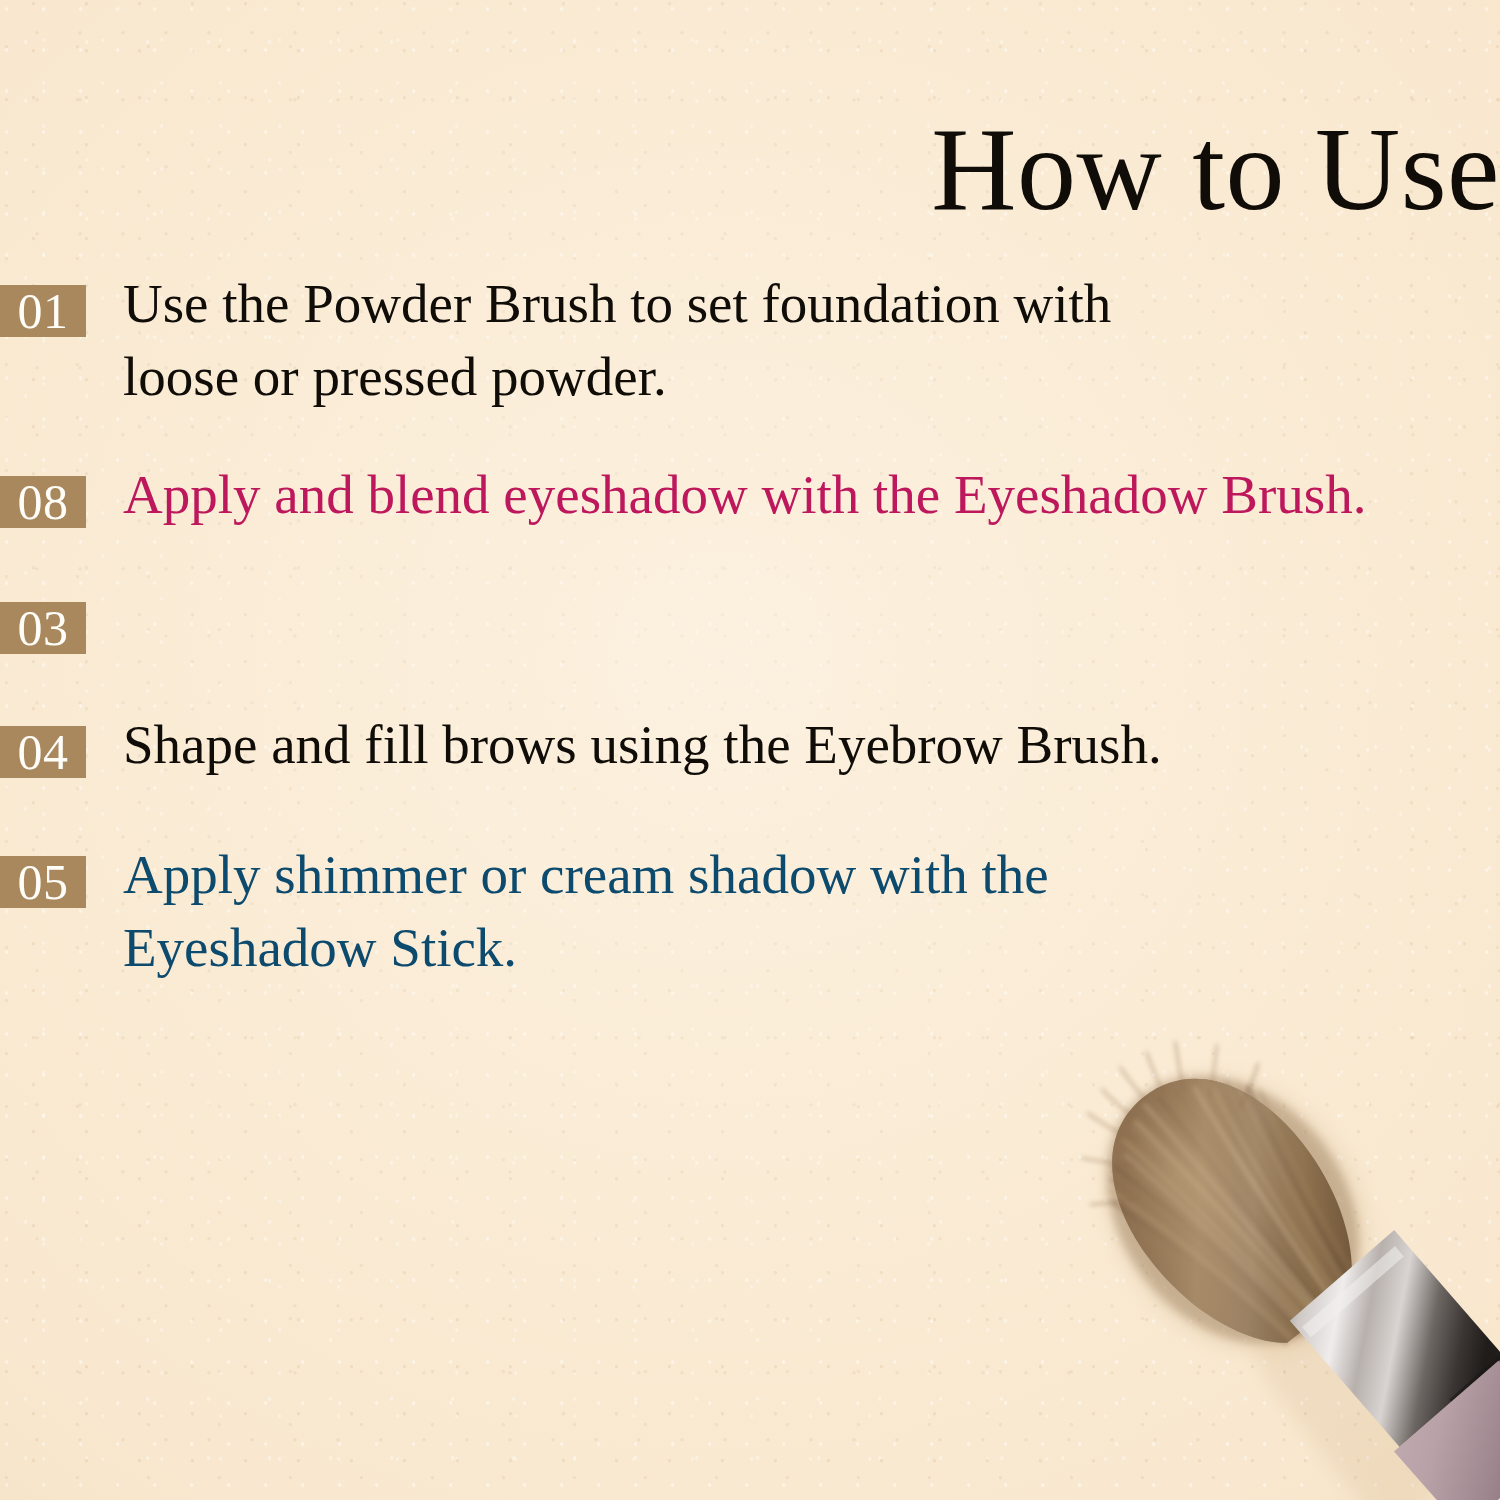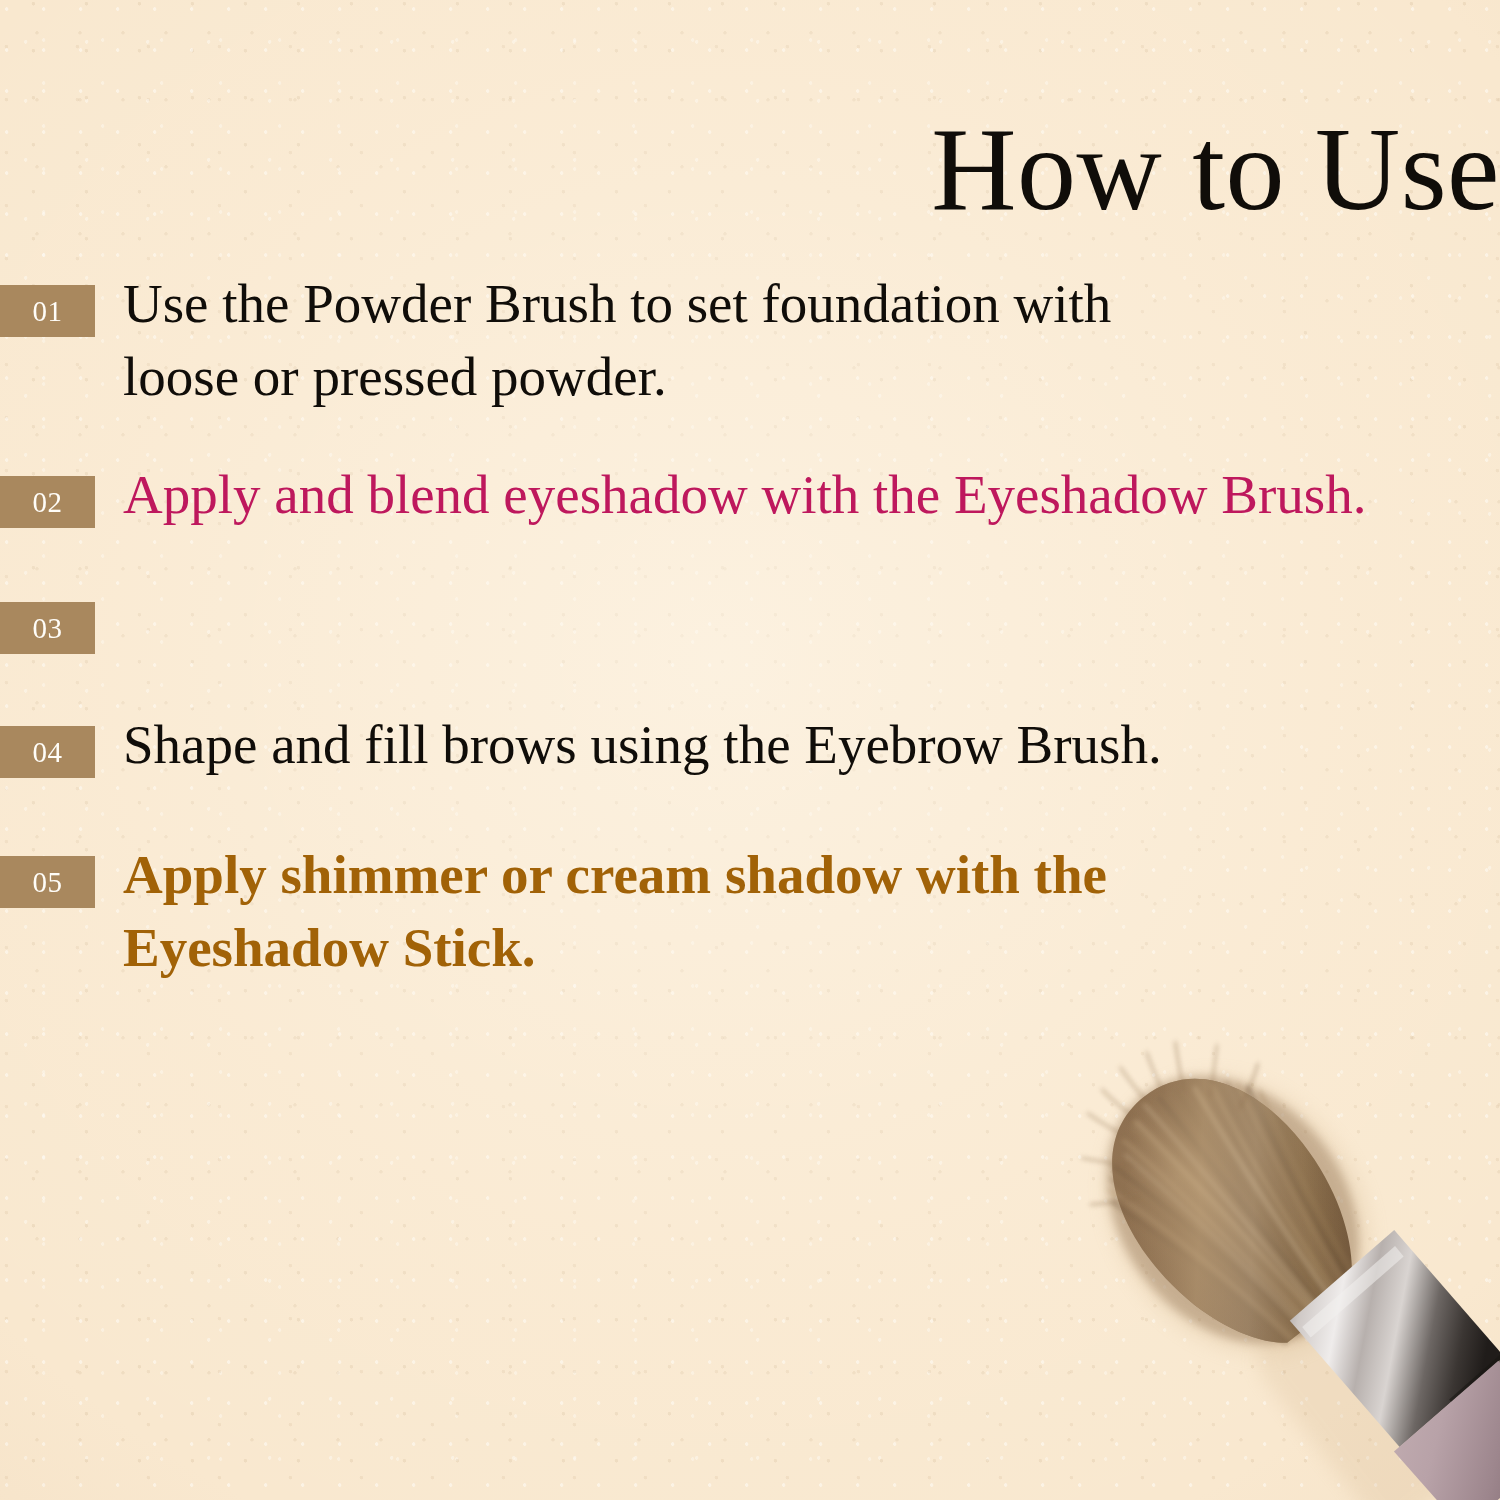--- a/index.html
+++ b/index.html
@@ -75,25 +75,25 @@
   .step {
     position: relative;
     min-height: 78px;
     margin-bottom: 30px;
   }
 
   .step-badge {
     position: absolute;
     left: 0;
     top: 17px;
-    width: 95px;
+    width: 86px;
     height: 52px;
     background-color: #a9885e;
     color: #fffdf8;
-    font-size: 29px;
+    font-size: 50px;
     line-height: 52px;
     text-align: center;
     letter-spacing: .5px;
   }
 
   .step-text {
     margin-left: 123px;
     padding-right: 40px;
     font-size: 55px;
     line-height: 1.32;
@@ -135,36 +135,36 @@
   <h1 class="page-title" style="color: rgb(16, 13, 9);">How to Use</h1>
 
   <div class="steps">
 
     <div class="step step-1">
       <div class="step-badge" style="background-color: rgb(169, 136, 94); color: rgb(255, 253, 248);">01</div>
       <div class="step-text" style="color: rgb(16, 13, 9);">Use the Powder Brush to set foundation with loose or pressed powder.</div>
     </div>
 
     <div class="step step-2">
-      <div class="step-badge" style="background-color: rgb(169, 136, 94); color: rgb(255, 253, 248);">02</div>
+      <div class="step-badge" style="background-color: rgb(169, 136, 94); color: rgb(255, 253, 248);">08</div>
       <div class="step-text" style="color: #be185d;">Apply and blend eyeshadow with the Eyeshadow Brush.</div>
     </div>
 
     <div class="step step-3">
       <div class="step-badge" style="background-color: rgb(169, 136, 94); color: rgb(255, 253, 248);">03</div>
     </div>
 
     <div class="step step-4">
       <div class="step-badge" style="background-color: rgb(169, 136, 94); color: rgb(255, 253, 248);">04</div>
       <div class="step-text" style="color: rgb(16, 13, 9);">Shape and fill brows using the Eyebrow Brush.</div>
     </div>
 
     <div class="step step-5">
       <div class="step-badge" style="background-color: rgb(169, 136, 94); color: rgb(255, 253, 248); text-align: center;">05</div>
-      <div class="step-text" style="color: #a16207; font-weight: bold;">Apply shimmer or cream shadow with the Eyeshadow Stick.</div>
+      <div class="step-text" style="color: #0c4a6e;">Apply shimmer or cream shadow with the Eyeshadow Stick.</div>
     </div>
 
   </div>
 
   <div class="brush">
     <svg viewBox="0 0 470 520" xmlns="http://www.w3.org/2000/svg">
       <defs>
         <linearGradient id="bristleBody" x1="0.05" y1="0.1" x2="0.95" y2="0.95">
           <stop offset="0%" stop-color="#8d6f50"></stop>
           <stop offset="26%" stop-color="#7c5f43"></stop>

